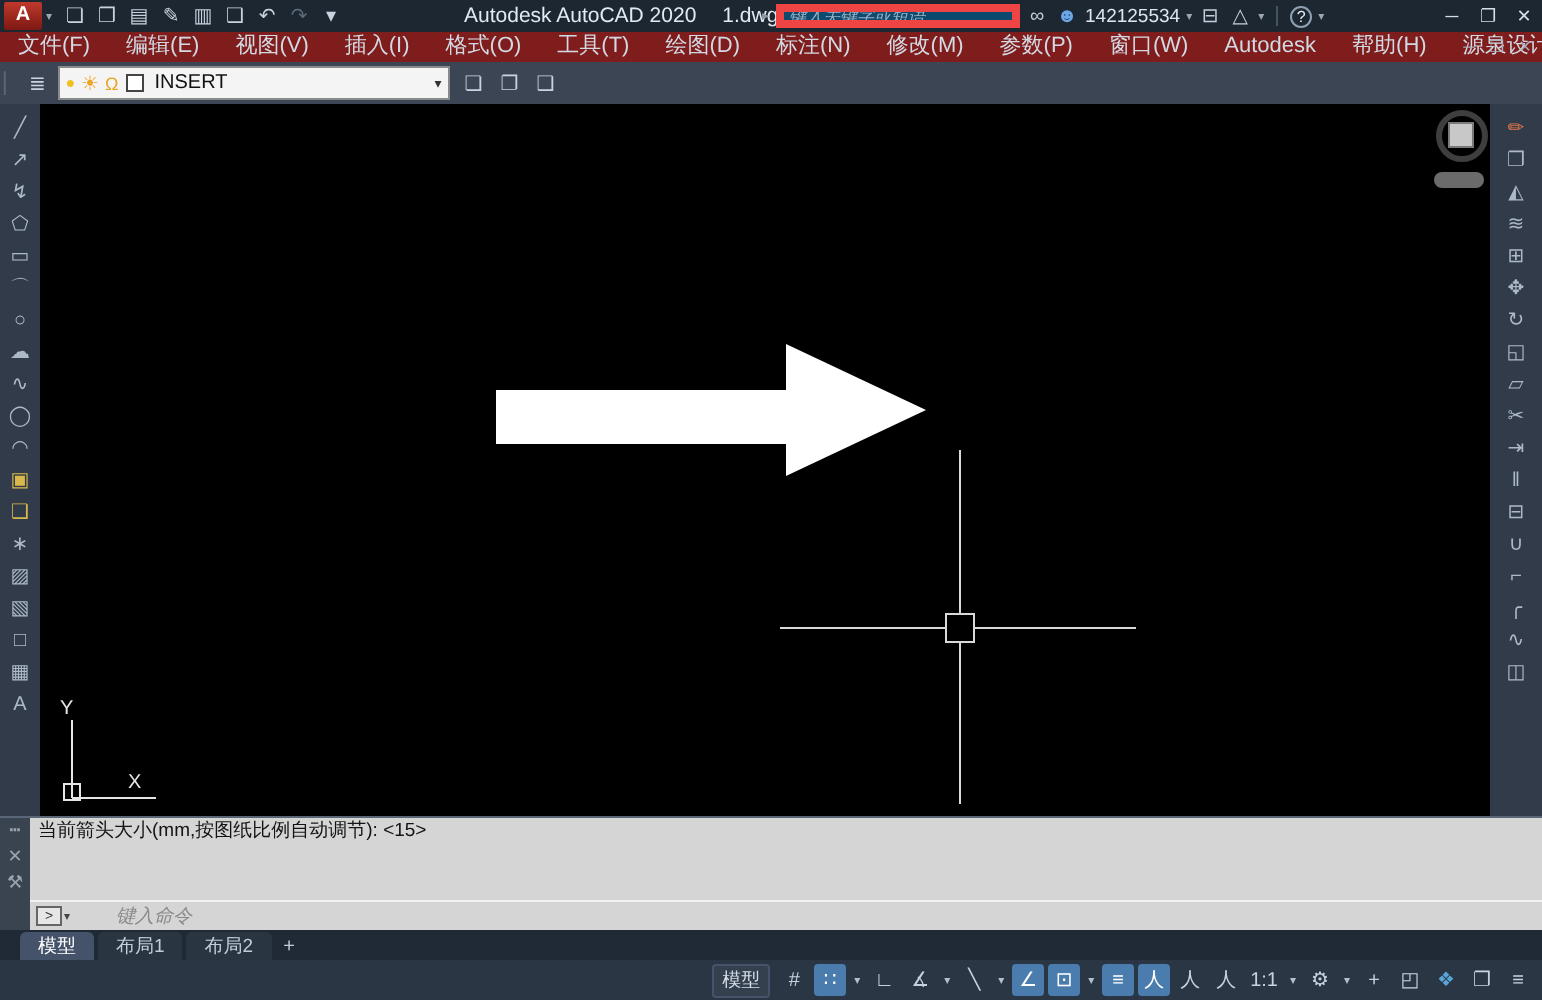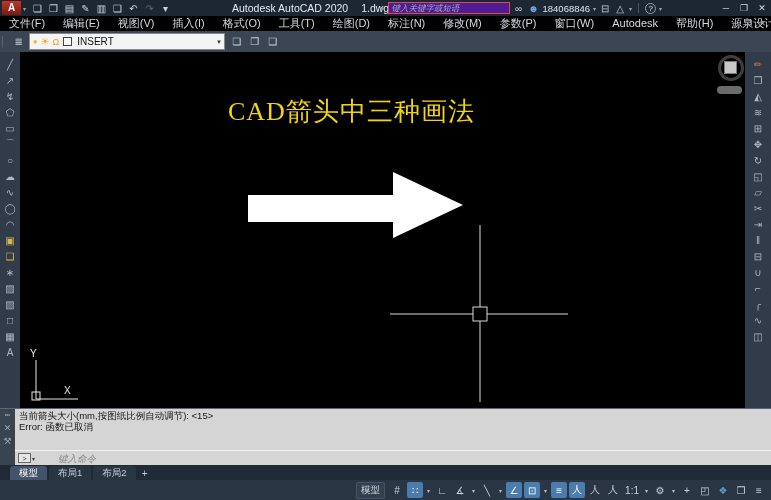--- a/index.html
+++ b/index.html
@@ -11,33 +11,33 @@
   .titlebar { position:absolute; left:0; top:0; width:771px; height:16px; background:#1d2731; display:flex; align-items:center; }
   .logo { width:19px; height:14px; margin:1px 2px 1px 2px; background:linear-gradient(#c0392b,#7c1812); color:#fff; font-weight:bold; font-size:10px; text-align:center; line-height:14px; border-radius:1px; }
   .logo-caret { font-size:6px; color:#9aa6b4; margin-right:4px; }
   .qat { display:flex; align-items:center; gap:1px; }
   .qat .qi { width:15px; height:14px; font-size:10px; color:#c8d2de; display:flex; align-items:center; justify-content:center; }
   .qat .dim { color:#5d6878; }
   .title-center { position:absolute; left:232px; top:0; height:16px; display:flex; align-items:center; font-size:10.5px; color:#e3e9f0; }
   .title-center .doc { margin-left:13px; }
   .tb-right { position:absolute; left:381px; top:0; height:16px; display:flex; align-items:center; gap:3px; }
   .send-caret { color:#8b97a6; font-size:7px; }
-  .searchbox { width:122px; height:12px; background:#4c1d95; border:1px solid #ef4444; color:#cfd6e0; font-size:8.5px; padding:0 3px; }
+  .searchbox { width:122px; height:12px; background:#0c4a6e; border:4px solid #ef4444; color:#cfd6e0; font-size:8.5px; padding:0 3px; }
   .searchbox::placeholder { color:#9fb0c4; font-style:italic; }
   .ti { font-size:10px; color:#c3ccd8; display:flex; align-items:center; justify-content:center; min-width:12px; height:14px; }
   .person { color:#6aa7e8; }
   .uid { font-size:9.5px; color:#dfe5ec; }
   .caret { font-size:6px; color:#9aa6b4; }
   .vsep { width:1px; height:10px; background:#45525f; margin:0 3px; }
   .help-circle { width:11px; height:11px; border-radius:50%; border:1px solid #8fa0b4; color:#e6ecf3; font-size:8px; display:flex; align-items:center; justify-content:center; }
   .win-btns { position:absolute; right:2px; top:0; height:16px; display:flex; align-items:center; gap:4px; }
   .wb { width:14px; height:14px; color:#d6dde6; font-size:9px; display:flex; align-items:center; justify-content:center; }
 
   
-  .menubar { position:absolute; left:0; top:16px; width:771px; height:15px; background:#000000; display:flex; align-items:center; }
+  .menubar { position:absolute; left:0; top:16px; width:771px; height:15px; background:#7f1d1d; display:flex; align-items:center; }
   .menu-item { padding:0 9px; font-size:11px; color:#d2d9e3; height:15px; line-height:15px; white-space:nowrap; }
   .doc-ctrls { position:absolute; right:3px; top:0; height:15px; display:flex; align-items:center; gap:3px; }
   .dc { width:11px; height:11px; font-size:8px; color:#aab4c0; display:flex; align-items:center; justify-content:center; }
 
   
   .layerbar { position:absolute; left:0; top:31px; width:771px; height:21px; background:#3b4554; display:flex; align-items:center; }
   .grip { color:#5a6578; font-size:10px; margin:0 1px 0 2px; }
   .lb-btn { width:16px; height:17px; display:flex; align-items:center; justify-content:center; font-size:10px; color:#c9d3df; }
   .layer-combo { width:196px; height:17px; background:#f4f4f4; border:1px solid #8a8a8a; display:flex; align-items:center; margin-left:2px; }
   .lc-ico { font-size:10px; margin-left:3px; }
@@ -114,21 +114,21 @@
     </div>
     <div class="title-center">
       <span>Autodesk AutoCAD 2020</span>
       <span class="doc">1.dwg</span>
     </div>
     <div class="tb-right">
       <span class="send-caret">▸</span>
       <input class="searchbox" placeholder="键入关键字或短语" style="">
       <span class="ti">∞</span>
       <span class="ti person">☻</span>
-      <span class="uid">184068846</span>
+      <span class="uid">142125534</span>
       <span class="caret">▾</span>
       <span class="ti">⊟</span>
       <span class="ti">△</span>
       <span class="caret">▾</span>
       <span class="vsep"></span>
       <span class="help-circle">?</span>
       <span class="caret">▾</span>
     </div>
     <div class="win-btns">
       <span class="wb">─</span>
@@ -197,21 +197,20 @@
         <span class="tool">∗</span>
         <span class="tool">▨</span>
         <span class="tool">▧</span>
         <span class="tool">□</span>
         <span class="tool">▦</span>
         <span class="tool">A</span>
       </div>
     </div>
 
     <div class="canvas">
-      <div class="heading">CAD箭头中三种画法</div>
 
       <svg class="csvg" width="725" height="356">
 
         <polygon points="228,143 373,143 373,120 443,153 373,186 373,170 228,170" fill="#ffffff"></polygon>
 
         <line x1="370" y1="262" x2="548" y2="262" stroke="#d9d9d9" stroke-width="1"></line>
         <line x1="460" y1="173" x2="460" y2="350" stroke="#d9d9d9" stroke-width="1"></line>
         <rect x="453" y="255" width="14" height="14" fill="#000" stroke="#d9d9d9"></rect>
 
         <line x1="16" y1="308" x2="16" y2="347" stroke="#e5e5e5"></line>
@@ -252,21 +251,20 @@
 
   <div class="cmdpanel">
     <div class="cmd-side">
       <span class="cs-ico">┅</span>
       <span class="cs-ico">✕</span>
       <span class="cs-ico">⚒</span>
     </div>
     <div class="cmd-main">
       <div class="cmd-history">
         <div class="cmd-line">当前箭头大小(mm,按图纸比例自动调节): &lt;15&gt;</div>
-        <div class="cmd-line">Error: 函数已取消</div>
       </div>
       <div class="cmd-inputrow">
         <span class="prompt-box">&gt;</span>
         <span class="prompt-caret">▾</span>
         <input class="cmd-input" placeholder="键入命令" style="">
       </div>
     </div>
   </div>
 
   <div class="tabsrow">

